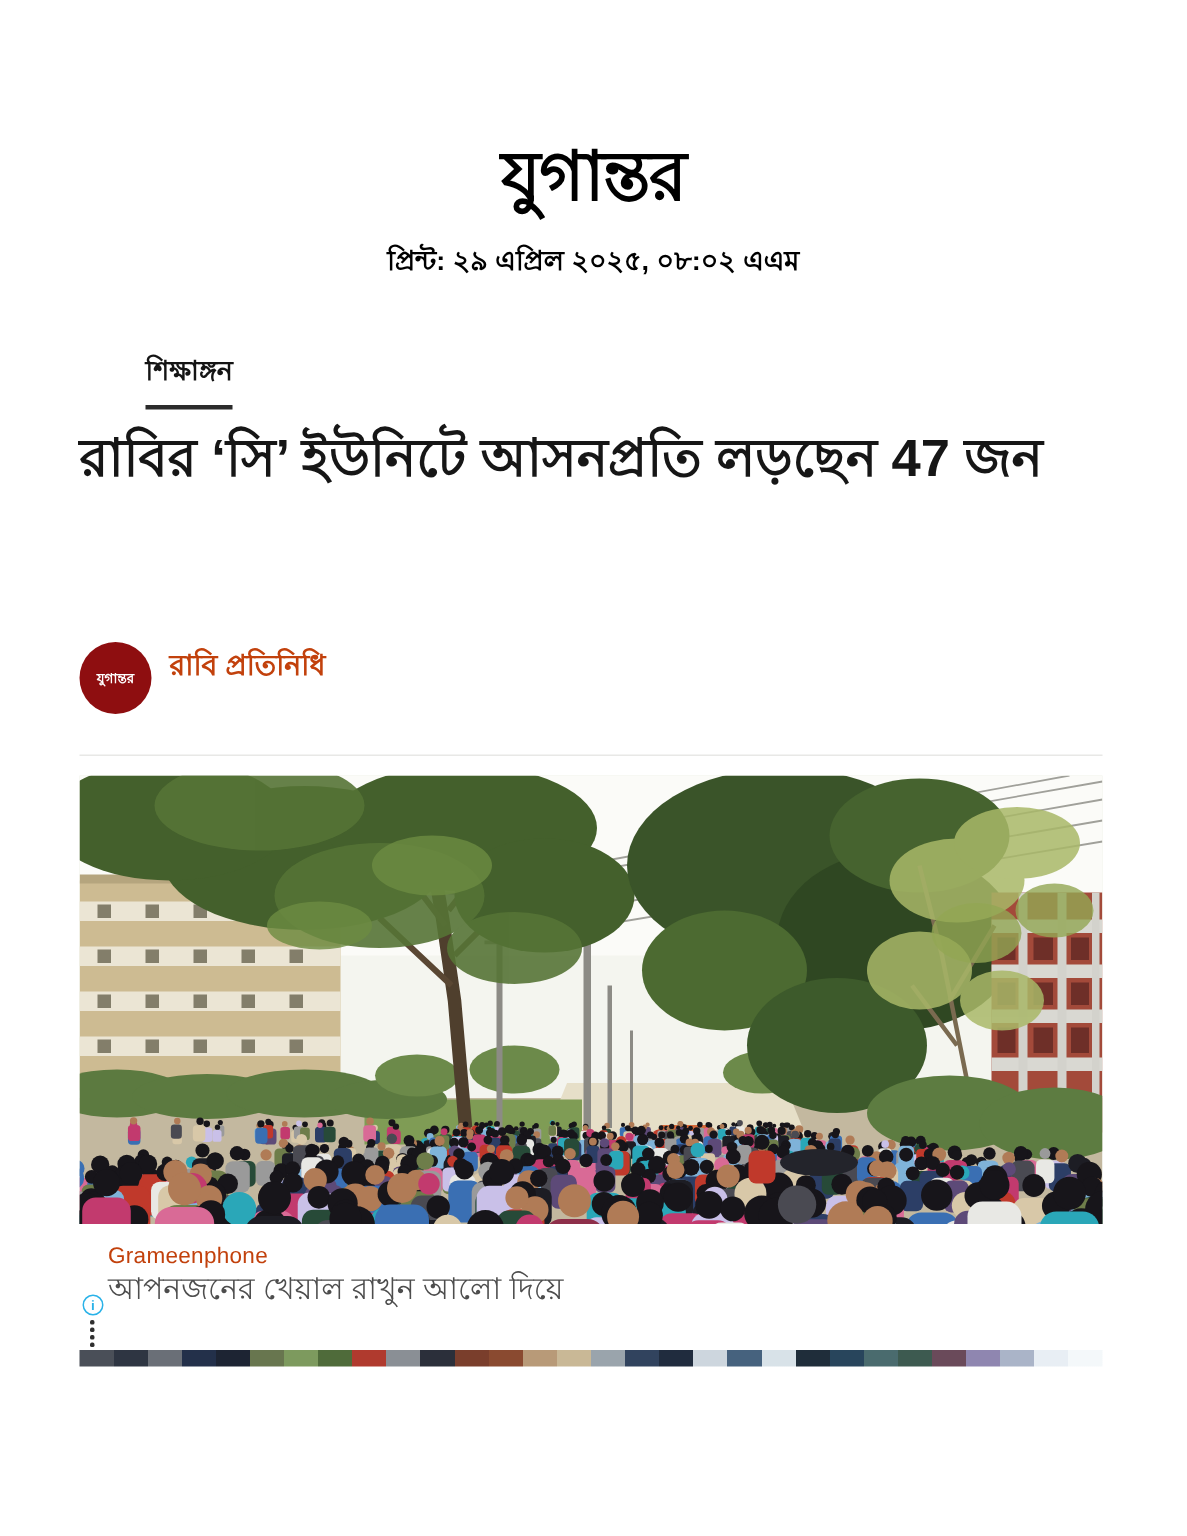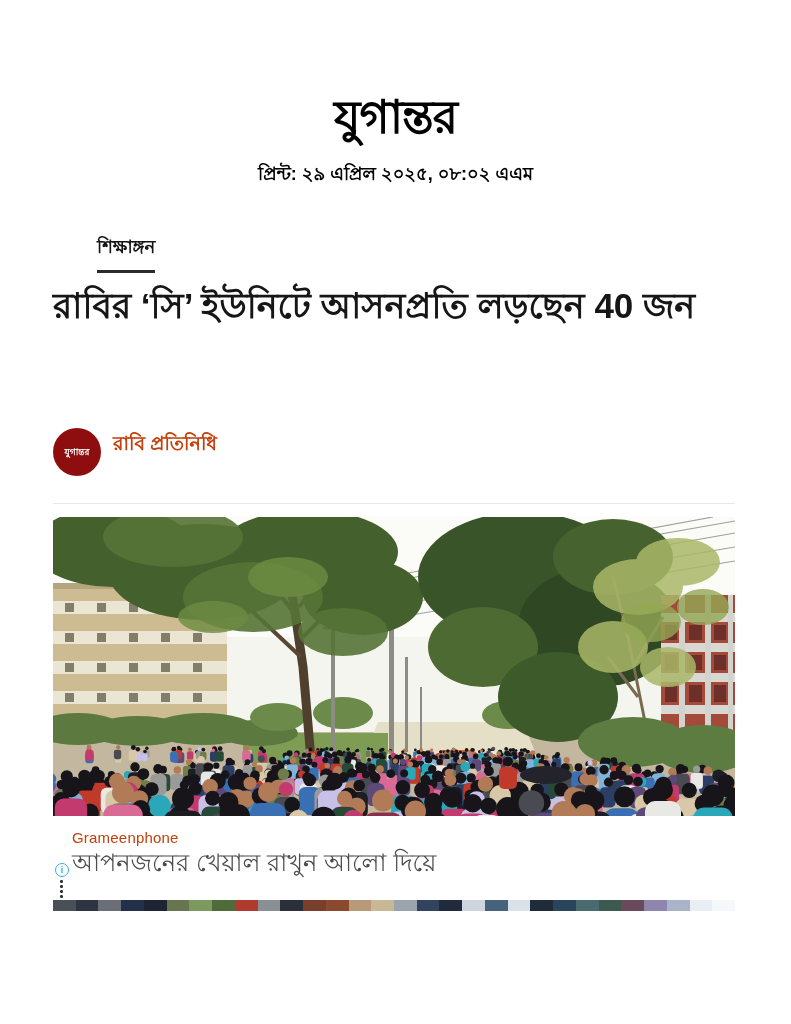--- a/index.html
+++ b/index.html
@@ -31,39 +31,39 @@
   .published  { position:absolute; left:60px; top:29px; font-size:17px; font-weight:500; color:#222; }
 
   .pre-photo-divider { top:503px; left:53px; width:682px; height:1px; background:#e8e8e6; }
 
   
   .photo-wrap { top:517px; left:53px; width:682px; height:299px; overflow:hidden; background:#eef0ea; }
   .photo-wrap svg { display:block; }
 
   
   .ad-brand { top:829px; left:72px; font-size:15px; color:#c2410c; letter-spacing:.2px; }
-  .ad-headline { top:846px; left:72px; width:640px; font-size:24px; color:#4d4d4d;
+  .ad-headline { top:846px; left:72px; width:640px; font-size:20px; color:#4d4d4d;
           font-weight:500; line-height:1.4; text-decoration:none; display:block; }
   .ad-info { top:863px; left:55px; width:14px; height:14px; border-radius:50%;
           border:1.5px solid #2ab2e8; color:#2ab2e8; font-size:9px; font-weight:700;
           display:flex; align-items:center; justify-content:center; background:#fff; cursor:pointer; }
   .ad-more { top:880px; left:60px; width:4px; display:flex; flex-direction:column; gap:2.5px; cursor:pointer; }
   .ad-more i { width:2.5px; height:2.5px; border-radius:50%; background:#2f2f2f; display:block; }
 
   
   .next-image-strip { top:900px; left:53px; width:682px; height:11px; }
 </style>
 </head>
 <body>
 
 <a class="abs logo" href="#">যুগান্তর</a>
 <div class="abs print-line">প্রিন্ট: ২৯ এপ্রিল ২০২৫, ০৮:০২ এএম</div>
 
 <a class="abs category" href="#">শিক্ষাঙ্গন</a>
-<h1 class="abs headline">রাবির ‘সি’ ইউনিটে আসনপ্রতি লড়ছেন 40 জন</h1>
+<h1 class="abs headline">রাবির ‘সি’ ইউনিটে আসনপ্রতি লড়ছেন 47 জন</h1>
 
 <div class="abs author-row">
   <div class="avatar" style="background: rgb(142, 14, 16);">
     <span>যুগান্তর</span>
   </div>
   <div class="author-name">রাবি প্রতিনিধি</div>
 </div>
 
 <div class="abs pre-photo-divider"></div>
 

